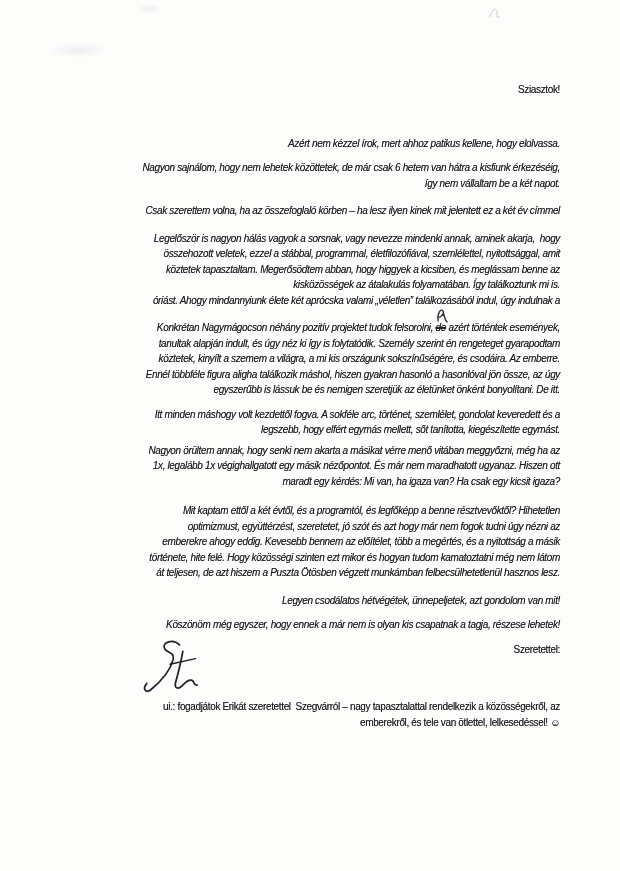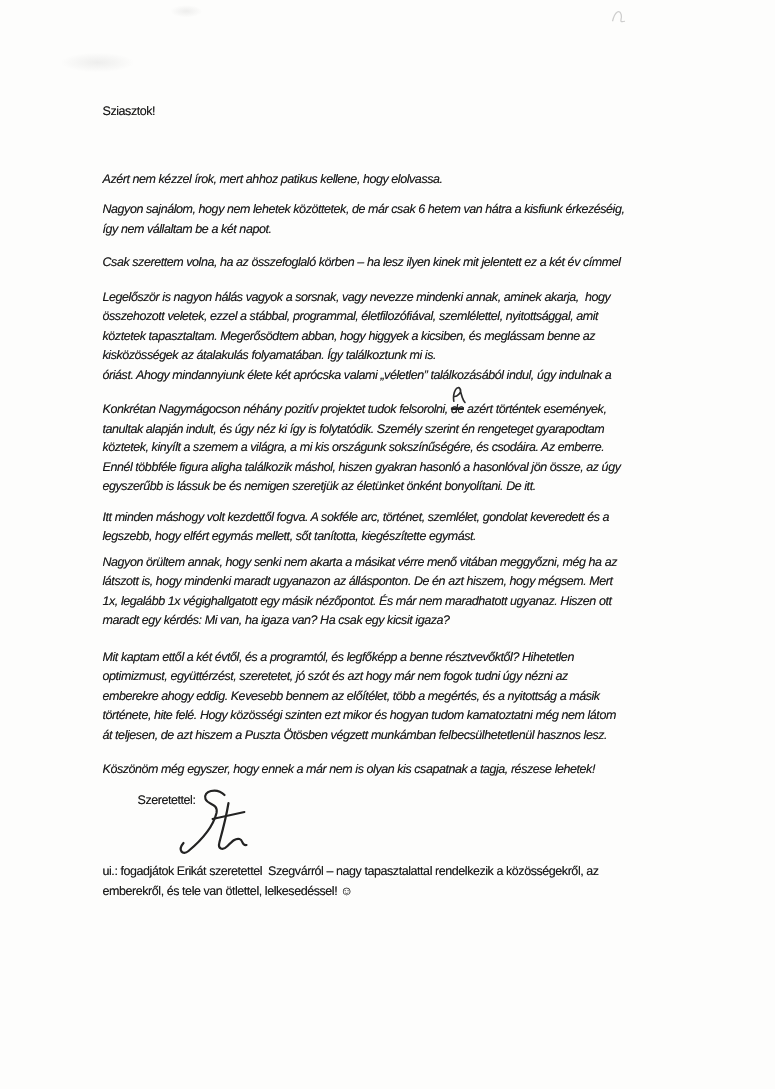--- a/index.html
+++ b/index.html
@@ -13,20 +13,21 @@
     position:absolute;inset:0;
     padding:82px 60px 0 82px;
     box-sizing:border-box;
   }
   .line{
     white-space:pre;
     font-size:10px;
     letter-spacing:-0.35px;
     line-height:15.5px;
     text-shadow:0 0 0.4px rgba(20,20,20,0.55);
+    text-align:right;
   }
   .greeting{margin-bottom:38px;}
   .paragraph{margin-bottom:12px;font-style:italic;}
   .paragraph.gap-lg{margin-bottom:5px;}
   .paragraph.gap-md{margin-bottom:14px;}
   .paragraph.gap-sm{margin-bottom:9px;}
   .closing{padding-left:28px;margin-bottom:0;}
   .struck{
     position:relative;
     text-decoration:line-through;
@@ -88,30 +89,32 @@
         <div class="line">köztetek, kinyílt a szemem a világra, a mi kis országunk sokszínűségére, és csodáira. Az emberre.</div>
         <div class="line">Ennél többféle figura aligha találkozik máshol, hiszen gyakran hasonló a hasonlóval jön össze, az úgy</div>
         <div class="line">egyszerűbb is lássuk be és nemigen szeretjük az életünket önként bonyolítani. De itt.</div>
       </div>
       <div class="paragraph gap-lg">
         <div class="line">Itt minden máshogy volt kezdettől fogva. A sokféle arc, történet, szemlélet, gondolat keveredett és a</div>
         <div class="line">legszebb, hogy elfért egymás mellett, sőt tanította, kiegészítette egymást.</div>
       </div>
       <div class="paragraph gap-md">
         <div class="line">Nagyon örültem annak, hogy senki nem akarta a másikat vérre menő vitában meggyőzni, még ha az</div>
-        <div class="line">látszott is, hogy mindenki maradt ugyanazon az állásponton. De én azt hiszem, hogy mégsem. Mert</div>
         <div class="line">1x, legalább 1x végighallgatott egy másik nézőpontot. És már nem maradhatott ugyanaz. Hiszen ott</div>
         <div class="line">maradt egy kérdés: Mi van, ha igaza van? Ha csak egy kicsit igaza?</div>
       </div>
       <div class="paragraph">
         <div class="line">Mit kaptam ettől a két évtől, és a programtól, és legfőképp a benne résztvevőktől? Hihetetlen</div>
         <div class="line">optimizmust, együttérzést, szeretetet, jó szót és azt hogy már nem fogok tudni úgy nézni az</div>
         <div class="line">emberekre ahogy eddig. Kevesebb bennem az előítélet, több a megértés, és a nyitottság a másik</div>
         <div class="line">története, hite felé. Hogy közösségi szinten ezt mikor és hogyan tudom kamatoztatni még nem látom</div>
         <div class="line">át teljesen, de azt hiszem a Puszta Ötösben végzett munkámban felbecsülhetetlenül hasznos lesz.</div>
+      </div>
+      <div class="paragraph gap-sm">
+        <div class="line">Legyen csodálatos hétvégétek, ünnepeljetek, azt gondolom van mit!</div>
       </div>
       <div class="paragraph gap-sm">
         <div class="line">Köszönöm még egyszer, hogy ennek a már nem is olyan kis csapatnak a tagja, részese lehetek!</div>
       </div>
     </div>
 
   <div class="line closing">Szeretettel:</div>
 
   <div class="signature-row">
     <svg viewBox="0 0 80 80" fill="none" stroke="#232323" stroke-width="2.2" stroke-linecap="round" stroke-linejoin="round" aria-label="Zita">

